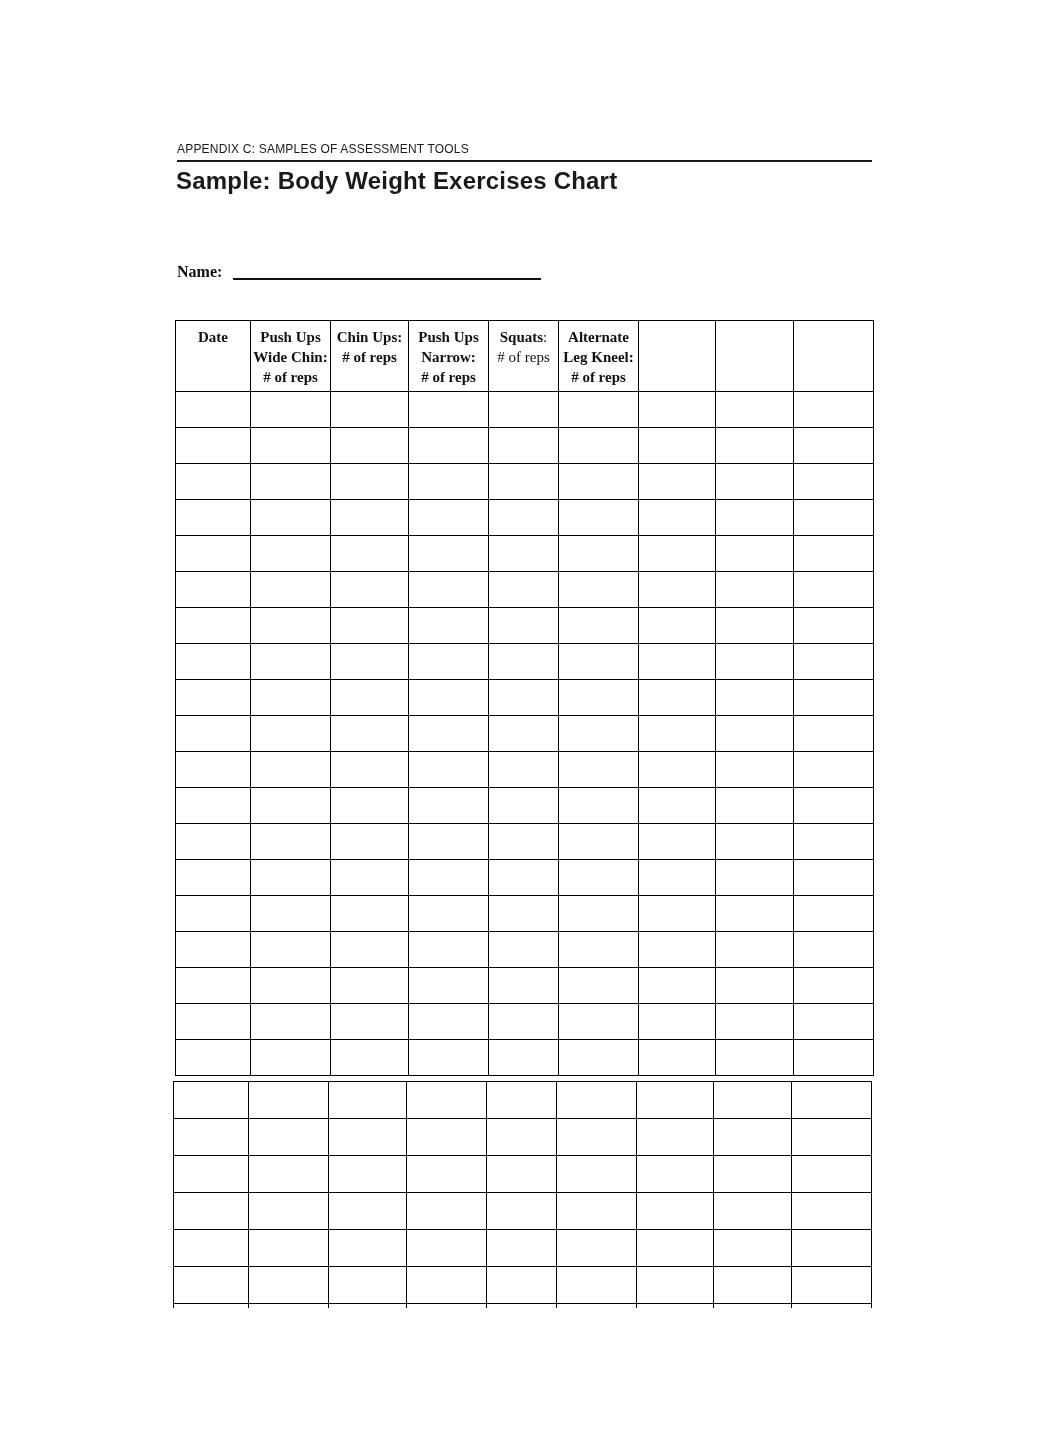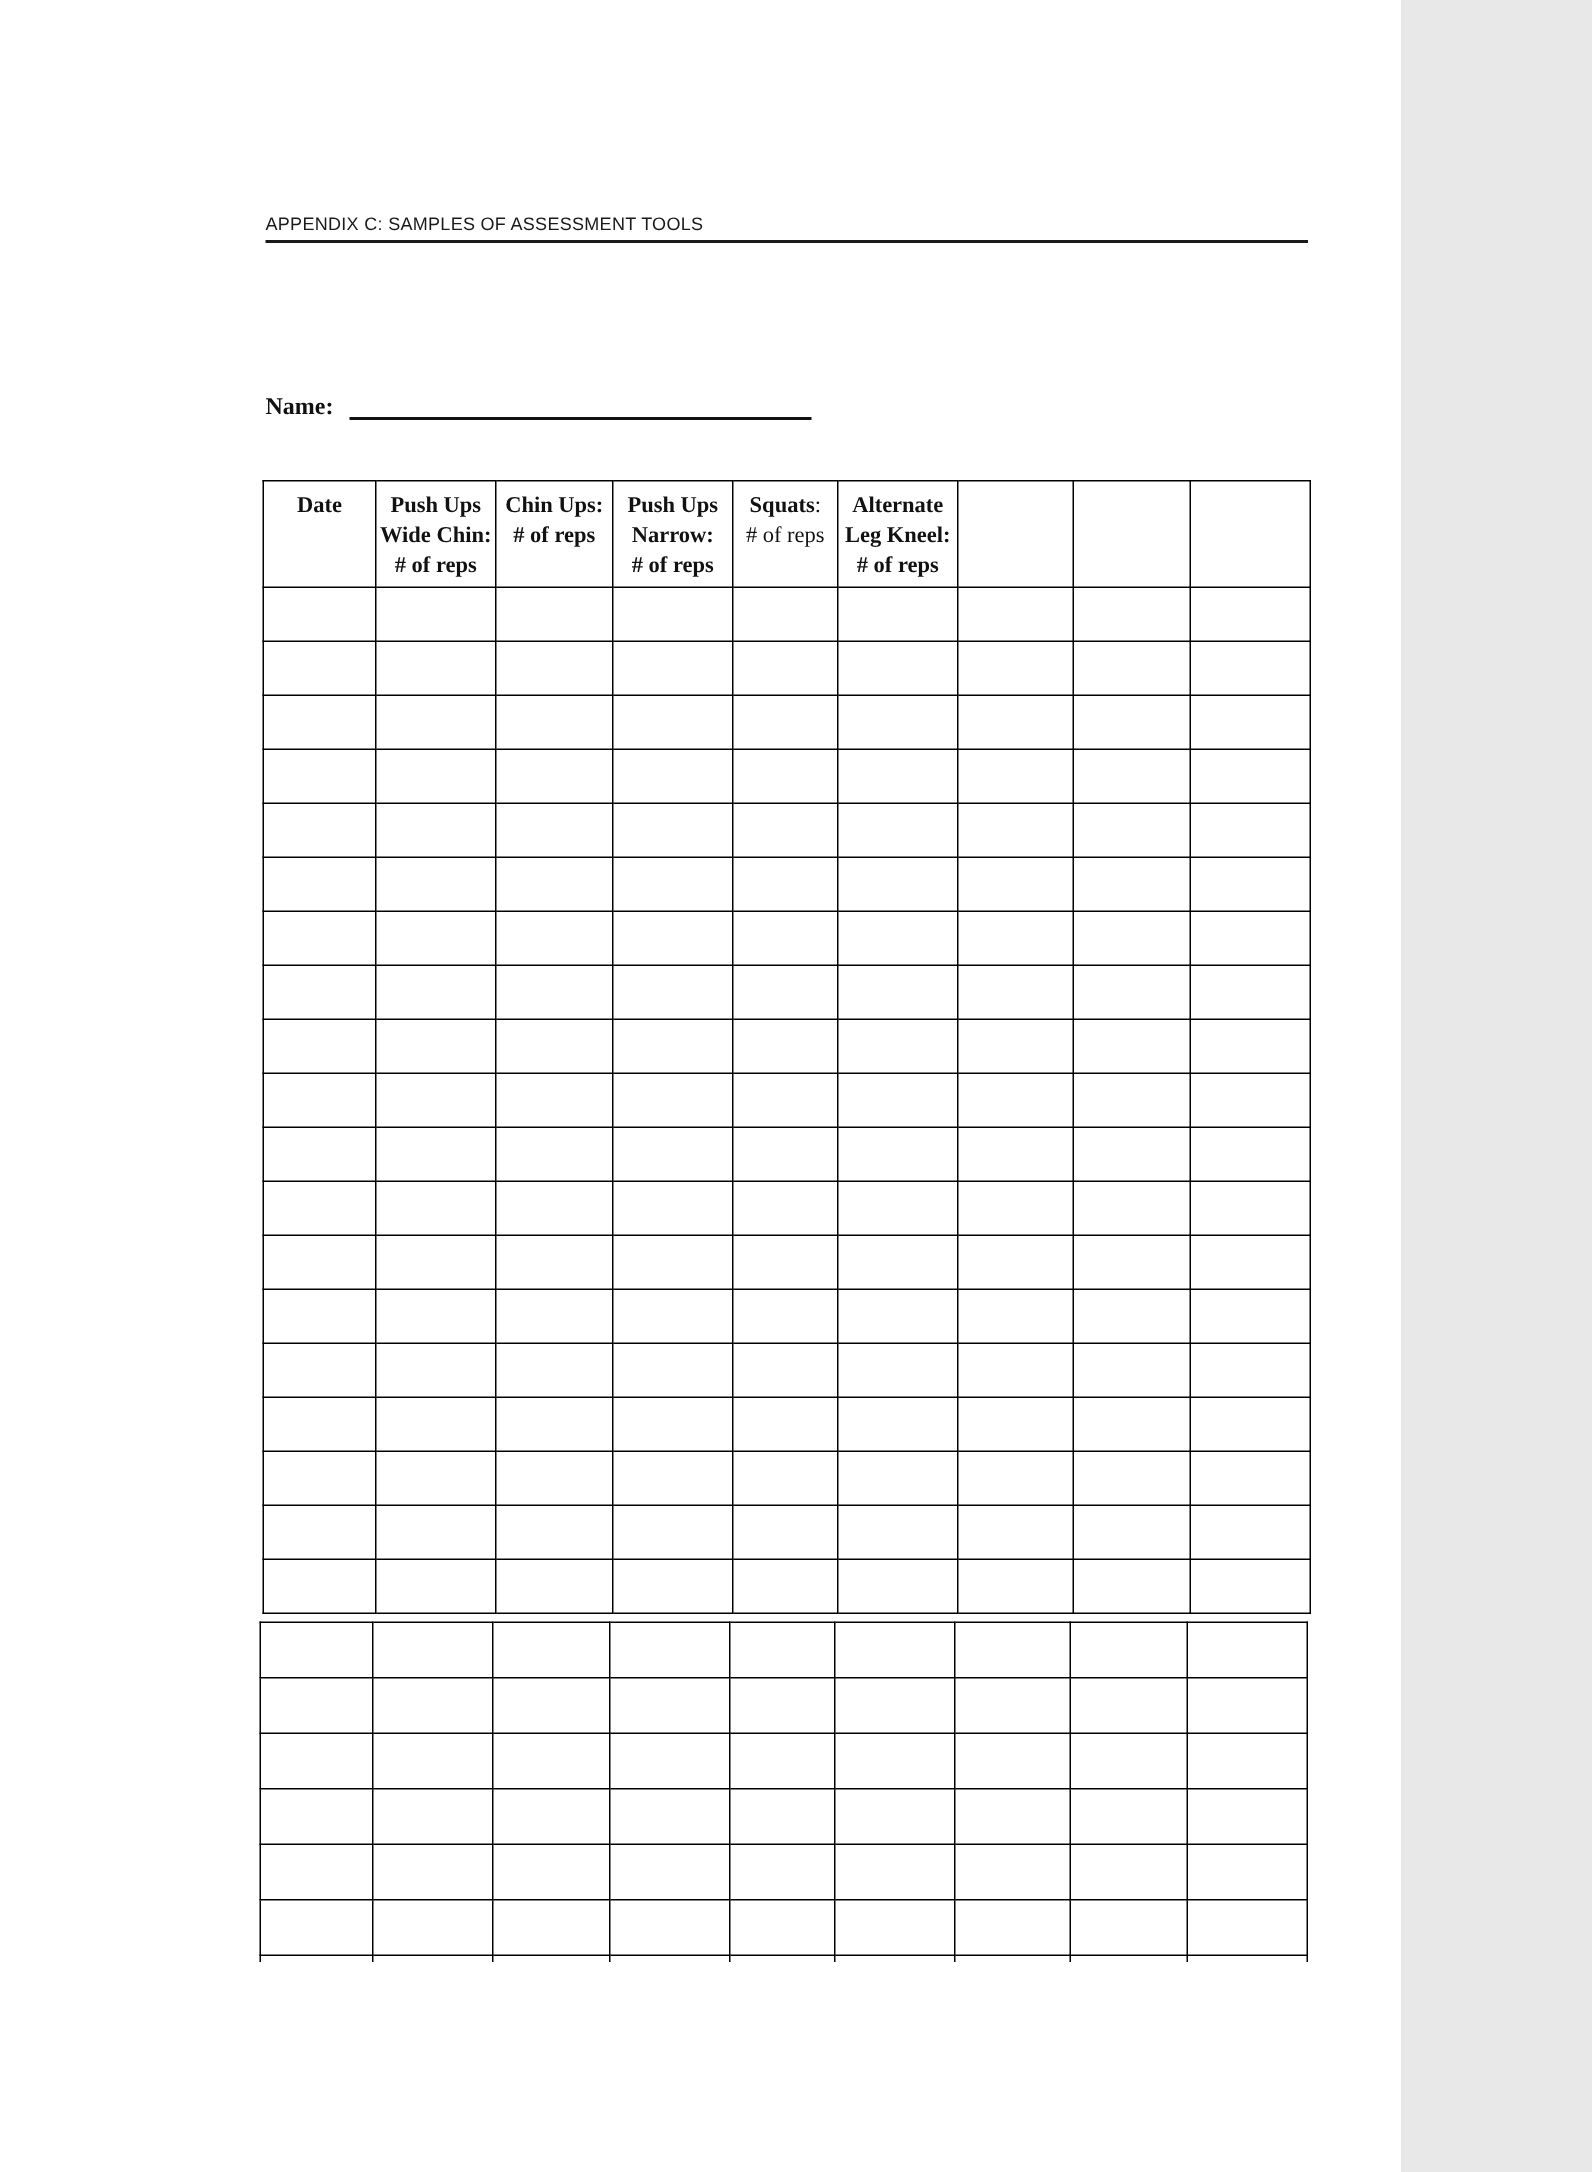--- a/index.html
+++ b/index.html
@@ -1,18 +1,18 @@
 <!DOCTYPE html>
 <html><head>
 <meta charset="utf-8">
 <style>
   html,body{margin:0;padding:0;background:#e8e8e8;}
   .page{
     position:relative;
-    width:934px;height:1448px;
+    width:1061px;height:1448px;
     background:#ffffff;
     overflow:hidden;
     font-family:"Liberation Serif",serif;
     color:#111111;
   }
   .appendix-header{
     position:absolute;left:177px;top:142px;
     font-family:"Liberation Sans",sans-serif;
     font-size:12px;letter-spacing:0.2px;
     color:#1a1a1a;white-space:nowrap;
@@ -68,20 +68,21 @@
 </style>
 </head>
 <body>
 
 <div class="page">
 
   <div class="appendix-header">APPENDIX C: SAMPLES OF ASSESSMENT TOOLS</div>
 
   <div class="header-rule"></div>
 
+  <div class="page-title">Sample: Body Weight Exercises Chart</div>
 
   <div class="name-label">Name:</div>
 
   <div class="name-underline"></div>
 
   <table class="chart t1" id="table1">
       <colgroup>
         <col style="width: 75px;">
         <col style="width: 80px;">
         <col style="width: 78px;">

